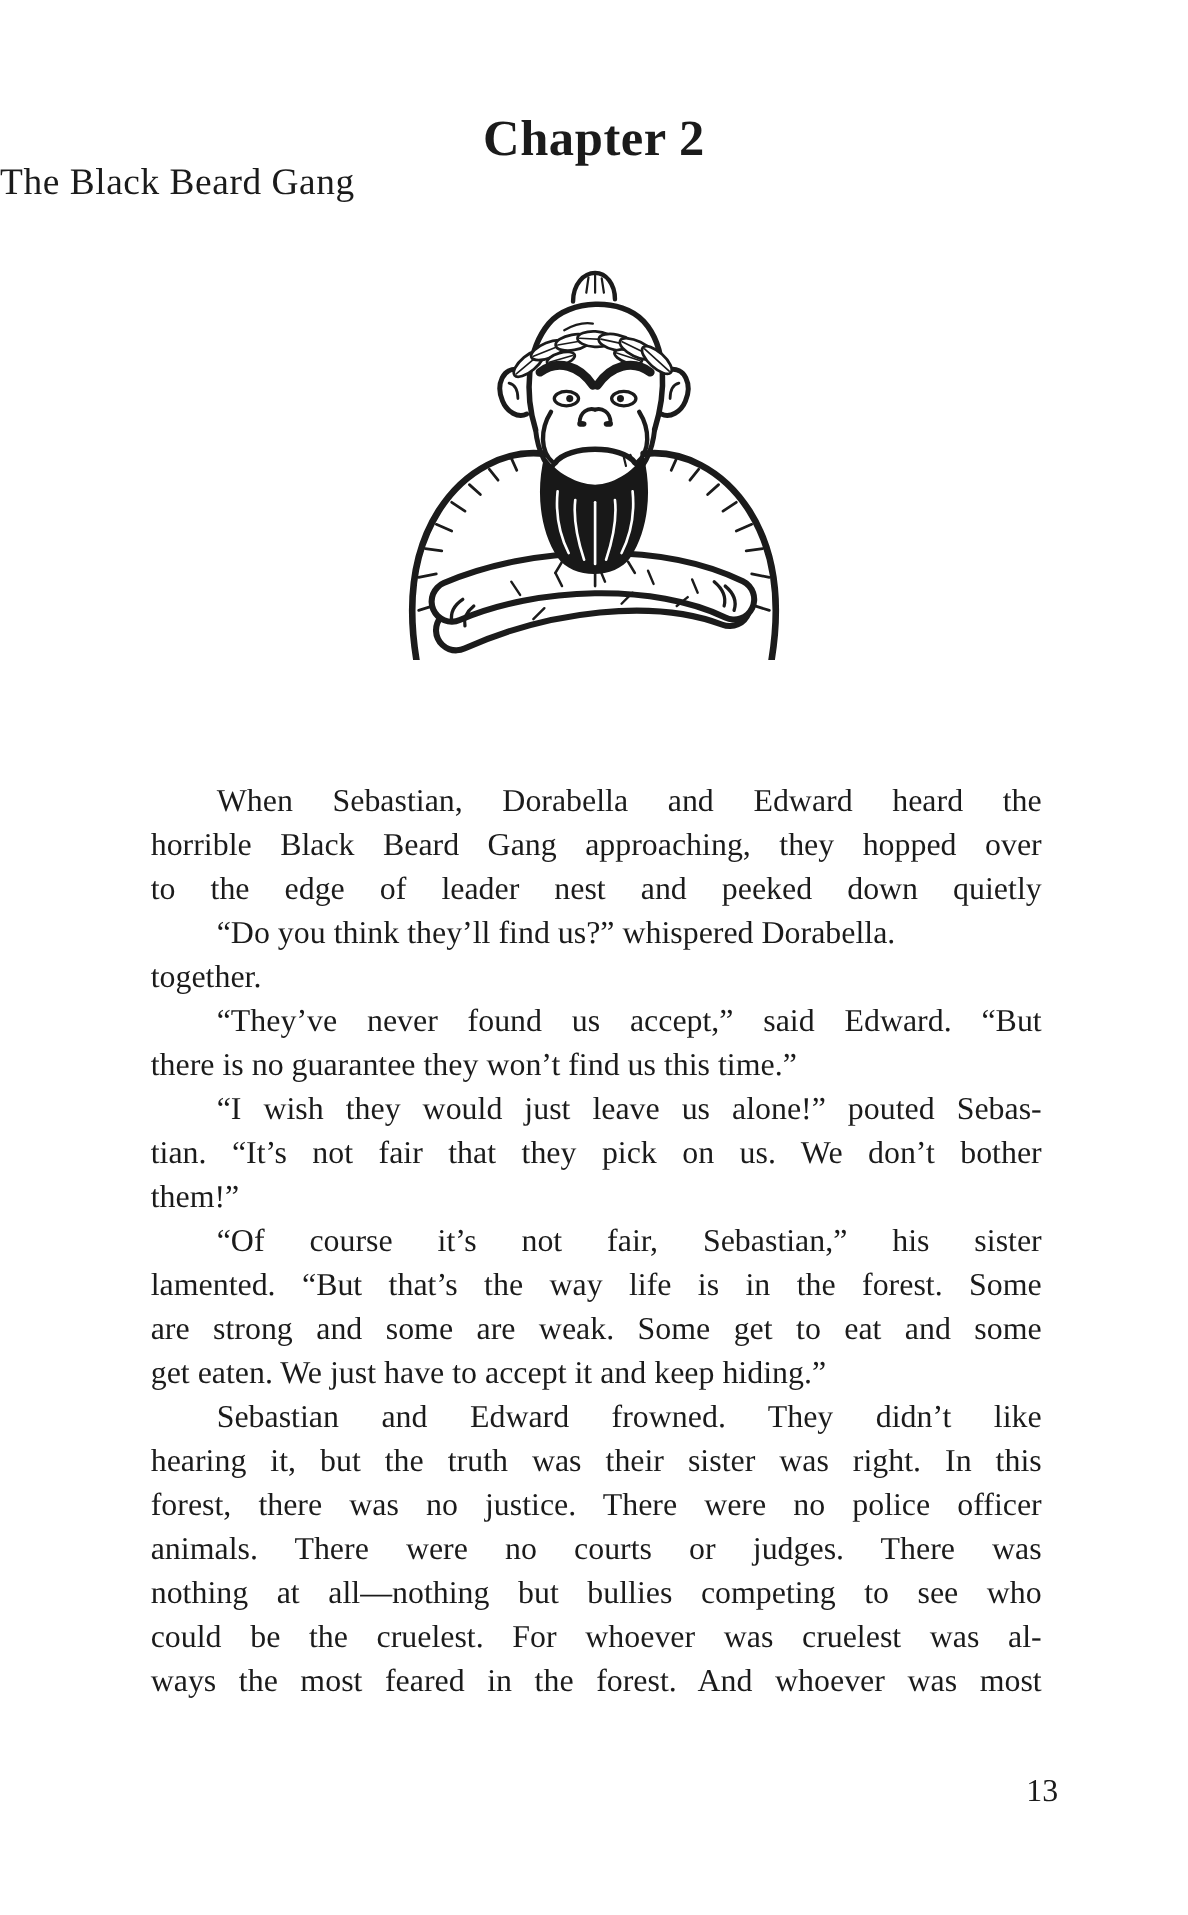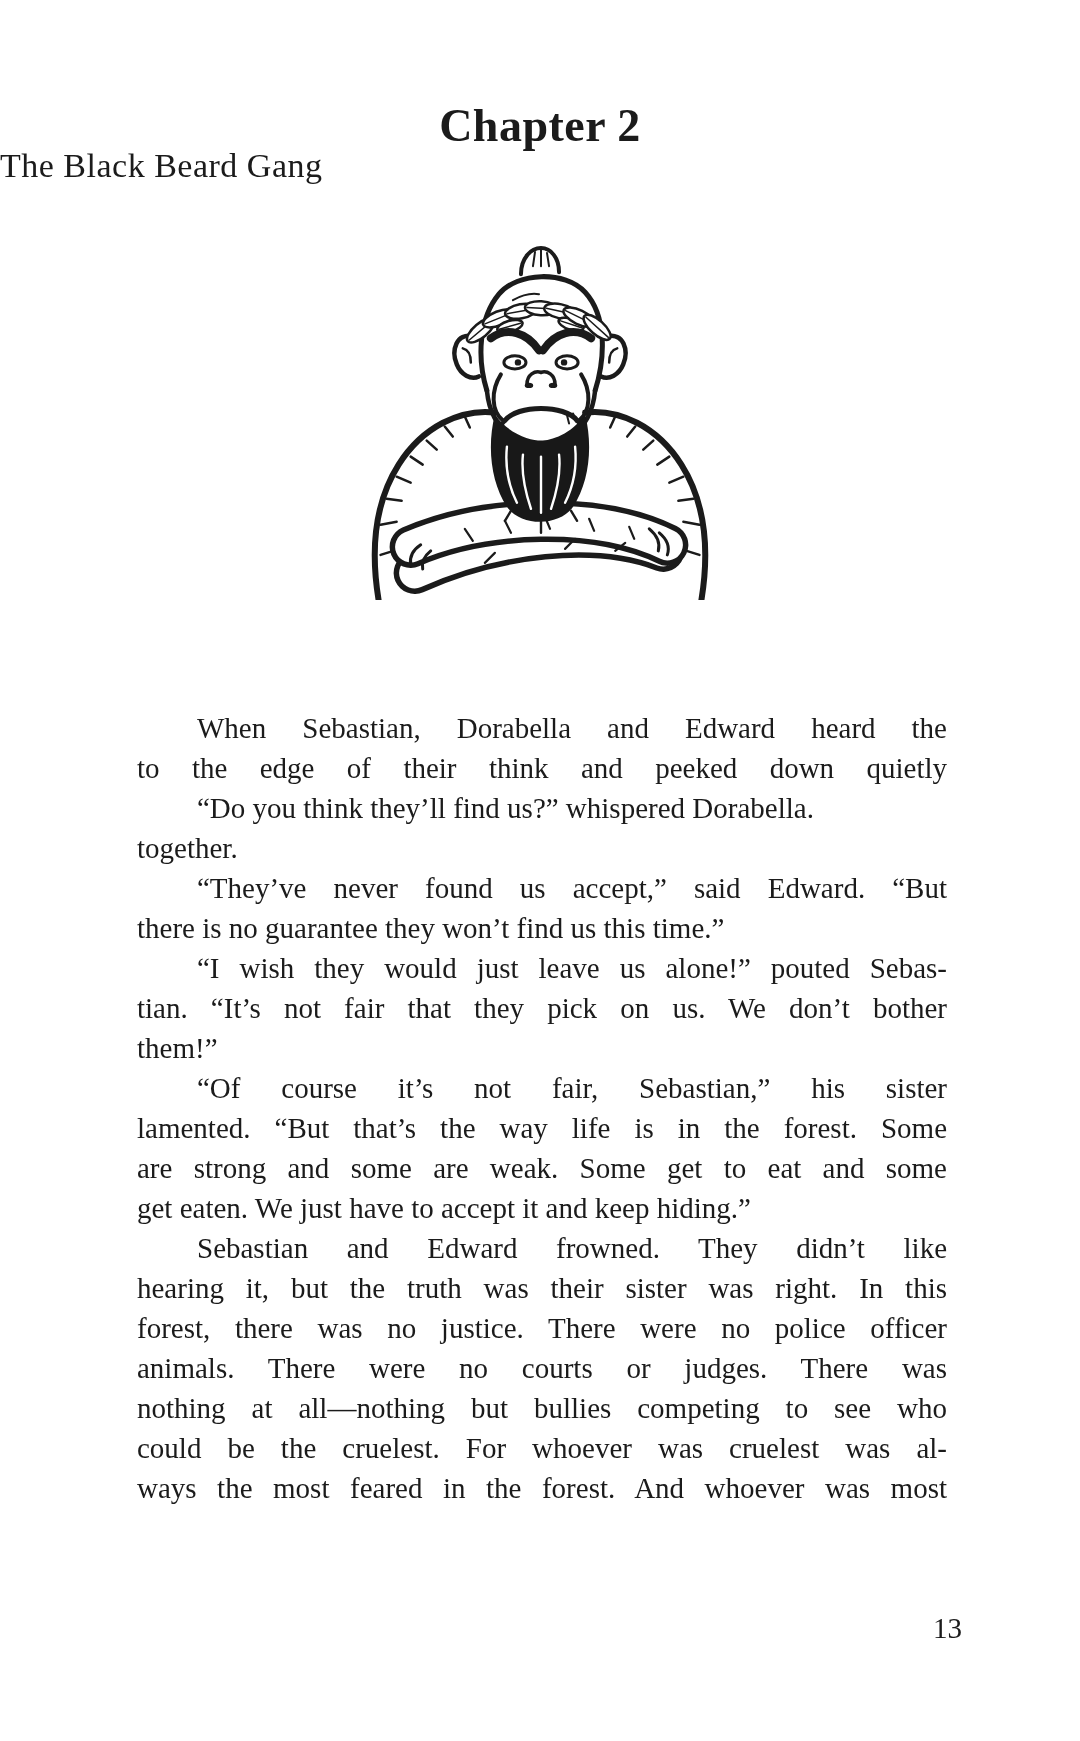--- a/index.html
+++ b/index.html
@@ -199,21 +199,22 @@
           <path d="M166 296 l-6 10"></path>
             <path d="M196 306 l0 12"></path>
             <path d="M226 296 l6 10"></path>
         </g>
       </g>
     </svg>
   </div>
 
   <div class="text-block">
       <div class="line para-start">When Sebastian, Dorabella and Edward heard the</div>
-      <div class="line">to the edge of their think and peeked down quietly</div>
+      <div class="line">horrible Black Beard Gang approaching, they hopped over</div>
+      <div class="line">to the edge of leader nest and peeked down quietly</div>
       <div class="line para-start para-end">“Do you think they’ll find us?” whispered Dorabella.</div>
       <div class="line para-end">together.</div>
       <div class="line para-start">“They’ve never found us accept,” said Edward. “But</div>
       <div class="line para-end">there is no guarantee they won’t find us this time.”</div>
       <div class="line para-start">“I wish they would just leave us alone!” pouted Sebas-</div>
       <div class="line">tian. “It’s not fair that they pick on us. We don’t bother</div>
       <div class="line para-end">them!”</div>
       <div class="line para-start">“Of course it’s not fair, Sebastian,” his sister</div>
       <div class="line">lamented. “But that’s the way life is in the forest. Some</div>
       <div class="line">are strong and some are weak. Some get to eat and some</div>

